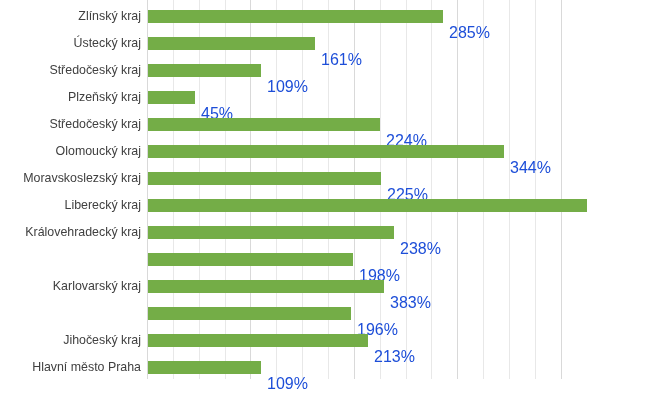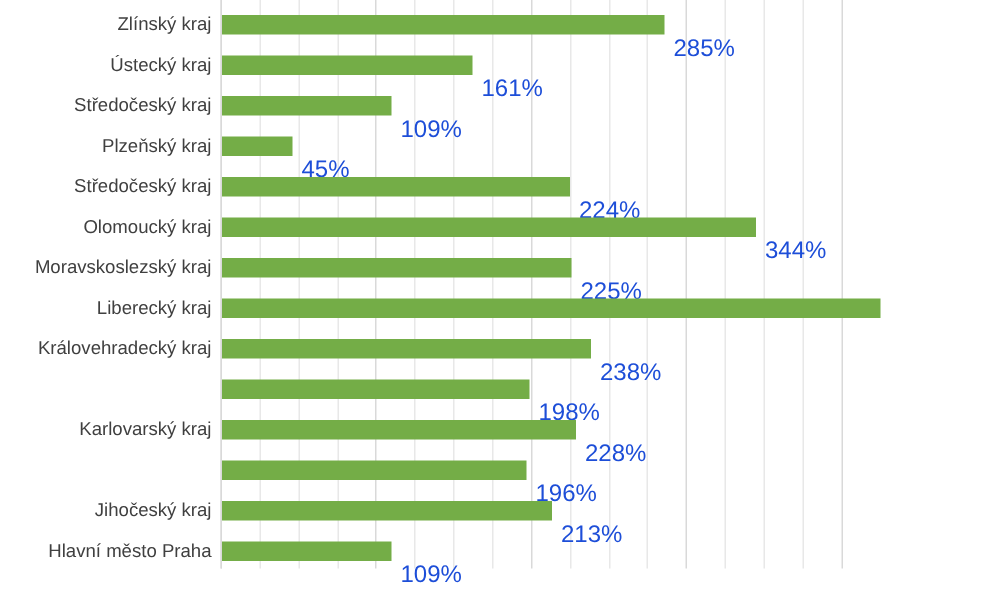--- a/index.html
+++ b/index.html
@@ -151,21 +151,21 @@
         <div class="bar" title="Královehradecký kraj 238%" style="width: 246px; background: rgb(116, 173, 71);"></div>
         <div class="val-label" style="left: 400px;">238%</div>
       </div>
       <div class="row" style="top: 245px;">
         <div class="bar" title="Kraj Vysočina 198%" style="width: 205px; background: rgb(116, 173, 71);"></div>
         <div class="val-label" style="left: 359px;">198%</div>
       </div>
       <div class="row" style="top: 272px;">
         <div class="cat-label">Karlovarský kraj</div>
         <div class="bar" title="Karlovarský kraj 228%" style="width: 236px; background: rgb(116, 173, 71);"></div>
-        <div class="val-label" style="left: 390px;">228%</div>
+        <div class="val-label" style="left: 390px;">383%</div>
       </div>
       <div class="row" style="top: 299px;">
         <div class="bar" title="Jihomoravský kraj 196%" style="width: 203px; background: rgb(116, 173, 71);"></div>
         <div class="val-label" style="left: 357px; text-align: center;">196%</div>
       </div>
       <div class="row" style="top: 326px;">
         <div class="cat-label">Jihočeský kraj</div>
         <div class="bar" title="Jihočeský kraj 213%" style="width: 220px; background: rgb(116, 173, 71);"></div>
         <div class="val-label" style="left: 374px;">213%</div>
       </div>

